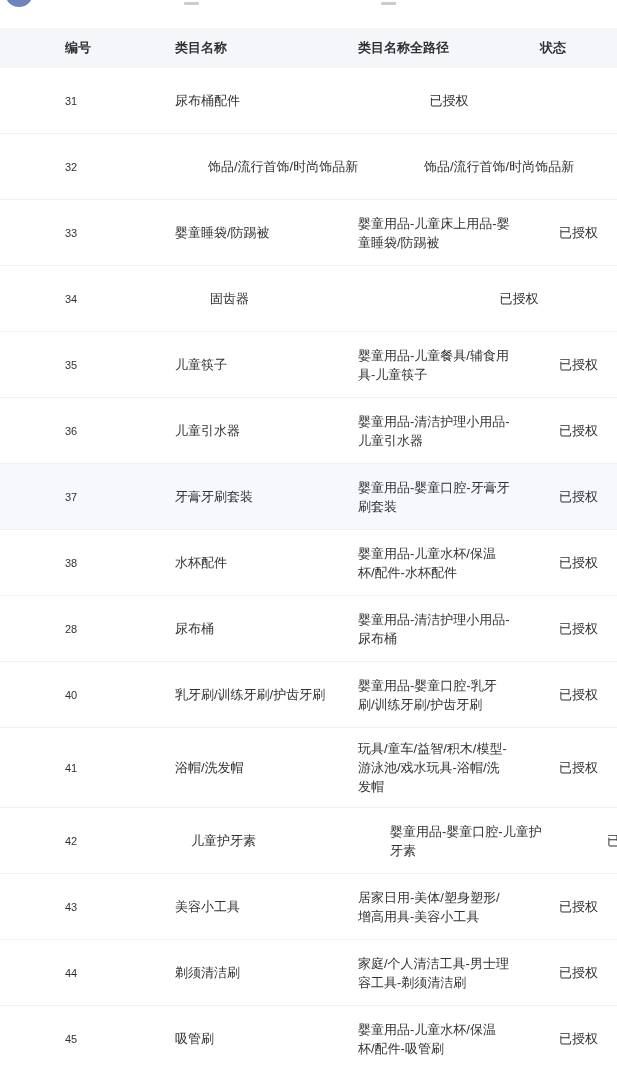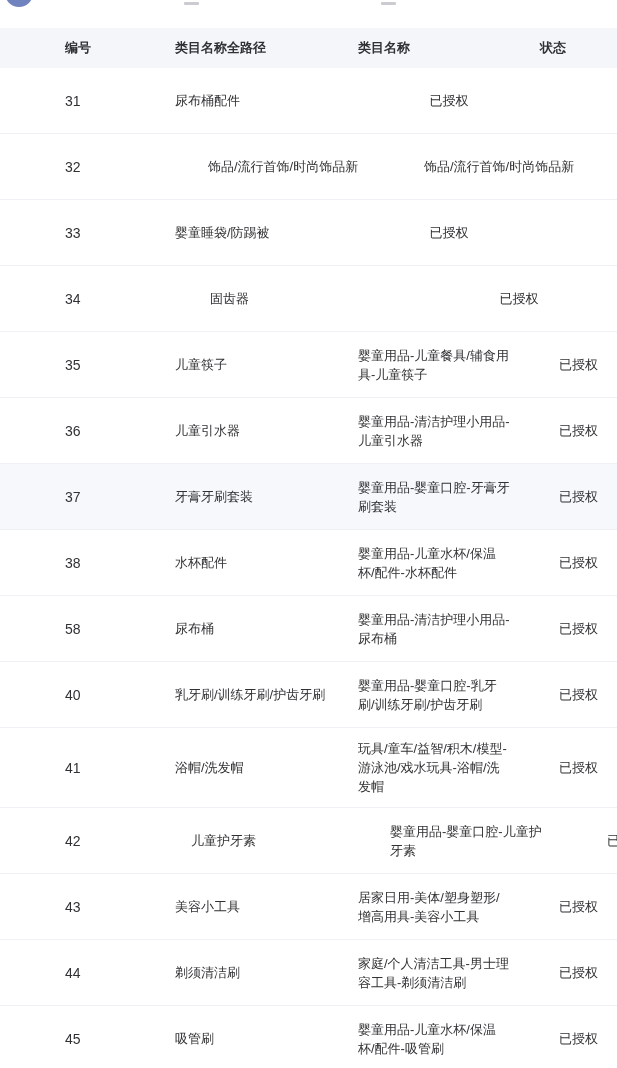--- a/index.html
+++ b/index.html
@@ -17,56 +17,57 @@
   .table { position:absolute; left:0; top:28px; width:617px; }
   .thead { display:grid; grid-template-columns:110px 183px 182px 77px;
     padding-left:65px; height:40px; align-items:center; background:#f5f6fa;
     font-size:13px; font-weight:600; color:#303133; }
   .trow { display:grid; grid-template-columns:110px 183px 182px 77px;
     padding-left:65px; align-items:center; background:#ffffff;
     border-bottom:1px solid #f0f1f4; font-size:13px; color:#303133; }
   .trow.hl { background:#f6f8fc; }
   .cell-name, .cell-path { max-width:152px; line-height:19px;
     overflow-wrap:break-word; word-break:break-all; }
-  .cell-id { font-size:14px; }
+  .cell-id { font-size:11px; }
   .cell-status { white-space:nowrap;text-align:center; }
 </style>
 </head>
 <body>
 
 <div class="stage">
 
   <div class="top-strip">
     <div class="float-btn"></div>
     <div class="frag-bar" style="left:184px; width:15px;"></div>
     <div class="frag-bar" style="left:381px; width:15px;"></div>
   </div>
 
   <div class="table">
     <div class="thead">
       <div class="th">编号</div>
+      <div class="th">类目名称</div>
       <div class="th">类目名称全路径</div>
-      <div class="th">类目名称</div>
       <div class="th">状态</div>
     </div>
     <div id="tbody">
         <div class="trow" style="height: 66px;">
           <div class="cell-id">31</div>
           <div class="cell-name">尿布桶配件</div>
           <div class="cell-status">已授权</div>
         </div>
         <div class="trow" style="height: 66px; gap: 33px;">
           <div class="cell-id">32</div>
           <div class="cell-name">饰品/流行首饰/时尚饰品新</div>
           <div class="cell-path">饰品/流行首饰/时尚饰品新</div>
           <div class="cell-status">已授权</div>
         </div>
         <div class="trow" style="height: 66px;">
           <div class="cell-id">33</div>
           <div class="cell-name">婴童睡袋/防踢被</div>
+          <div class="cell-path">婴童用品-儿童床上用品-婴童睡袋/防踢被</div>
           <div class="cell-status">已授权</div>
         </div>
         <div class="trow" style="height: 66px; gap: 35px;">
           <div class="cell-id">34</div>
           <div class="cell-name">固齿器</div>
           <div class="cell-status">已授权</div>
         </div>
         <div class="trow" style="height: 66px;">
           <div class="cell-id">35</div>
           <div class="cell-name">儿童筷子</div>
@@ -85,21 +86,21 @@
           <div class="cell-path">婴童用品-婴童口腔-牙膏牙刷套装</div>
           <div class="cell-status">已授权</div>
         </div>
         <div class="trow" style="height: 66px;">
           <div class="cell-id">38</div>
           <div class="cell-name">水杯配件</div>
           <div class="cell-path">婴童用品-儿童水杯/保温杯/配件-水杯配件</div>
           <div class="cell-status">已授权</div>
         </div>
         <div class="trow" style="height: 66px;">
-          <div class="cell-id">58</div>
+          <div class="cell-id">28</div>
           <div class="cell-name">尿布桶</div>
           <div class="cell-path">婴童用品-清洁护理小用品-尿布桶</div>
           <div class="cell-status">已授权</div>
         </div>
         <div class="trow" style="height: 66px;">
           <div class="cell-id">40</div>
           <div class="cell-name">乳牙刷/训练牙刷/护齿牙刷</div>
           <div class="cell-path">婴童用品-婴童口腔-乳牙刷/训练牙刷/护齿牙刷</div>
           <div class="cell-status">已授权</div>
         </div>

